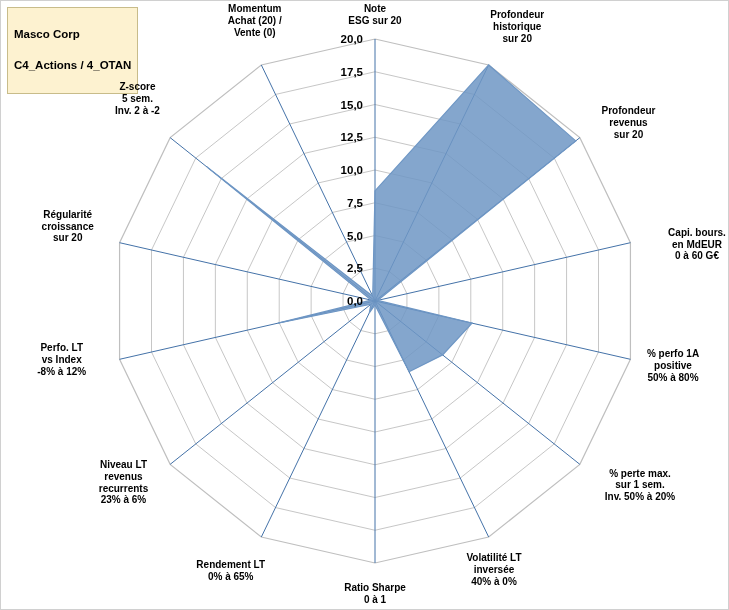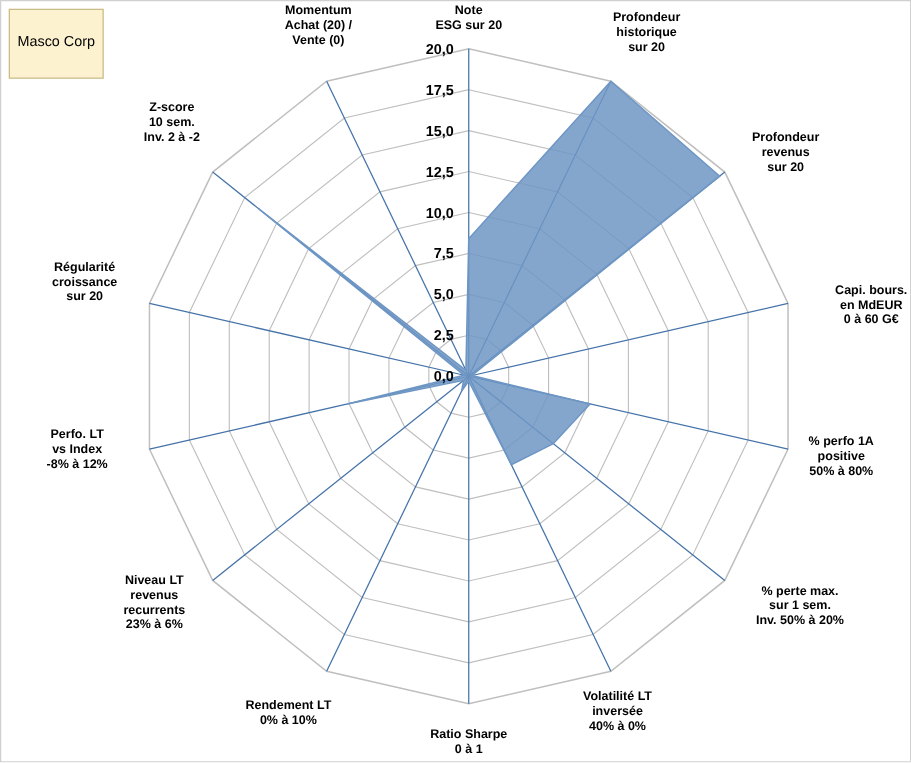--- a/index.html
+++ b/index.html
@@ -46,20 +46,21 @@
     position: absolute;
     left: 6px;
     top: 6px;
     background: #fdf2d0;
     border: 1px solid #c8bc8a;
     padding: 3px 6px 4px 6px;
     font-size: 11.5px;
     line-height: 1.35;
     color: #000000;
     white-space: pre-line;
+    font-weight: bold;
   }
 </style>
 </head>
 <body>
 
 <div id="chart-root">
 
   <svg id="radar" width="729" height="610">
       <polygon points="374.00,267.25 388.21,270.49 399.60,279.58 405.93,292.71 405.93,307.29 399.60,320.42 388.21,329.51 374.00,332.75 359.79,329.51 348.40,320.42 342.07,307.29 342.07,292.71 348.40,279.58 359.79,270.49" fill="none" stroke="#bfbfbf" stroke-width="0.9"></polygon>
       <polygon points="374.00,234.50 402.42,240.99 425.21,259.16 437.86,285.42 437.86,314.58 425.21,340.84 402.42,359.01 374.00,365.50 345.58,359.01 322.79,340.84 310.14,314.58 310.14,285.42 322.79,259.16 345.58,240.99" fill="none" stroke="#bfbfbf" stroke-width="0.9"></polygon>
@@ -90,20 +91,21 @@
       <text x="362" y="205.75" text-anchor="end" class="tick-label">7,5</text>
       <text x="362" y="173.00" text-anchor="end" class="tick-label">10,0</text>
       <text x="362" y="140.25" text-anchor="end" class="tick-label">12,5</text>
       <text x="362" y="107.50" text-anchor="end" class="tick-label">15,0</text>
       <text x="362" y="74.75" text-anchor="end" class="tick-label">17,5</text>
       <text x="362" y="42.00" text-anchor="end" class="tick-label">20,0</text>
     </svg>
 
   <div id="title-box">
     <div>Masco Corp</div>
+    <div>C4_Actions / 4_OTAN</div>
   </div>
 
   <div id="axis-labels">
       <div class="axis-label" style="width: 110px; left: 319px; top: 2px;">Note
 ESG sur 20</div>
       <div class="axis-label" style="width: 110px; left: 461.281px; top: 8.04034px;">Profondeur
 historique
 sur 20</div>
       <div class="axis-label" style="width: 110px; left: 572.531px; top: 104.405px;">Profondeur
 revenus
@@ -116,32 +118,32 @@
 50% à 80%</div>
       <div class="axis-label" style="width: 128px; left: 575px; top: 466.595px;">% perte max.
 sur 1 sem.
 Inv. 50% à 20%</div>
       <div class="axis-label" style="width: 110px; left: 438px; top: 550.96px;">Volatilité LT
 inversée
 40% à 0%</div>
       <div class="axis-label" style="width: 120px; left: 314px; top: 581px;">Ratio Sharpe
 0 à 1</div>
       <div class="axis-label" style="width: 120px; left: 169.719px; top: 557.96px;">Rendement LT
-0% à 10%</div>
+0% à 65%</div>
       <div class="axis-label" style="width: 110px; left: 67.4692px; top: 458.095px;">Niveau LT
 revenus
 recurrents
 23% à 6%</div>
       <div class="axis-label" style="width: 108px; left: 6.71932px; top: 341.136px; text-align: center;">Perfo. LT
 vs Index
 -8% à 12%</div>
       <div class="axis-label" style="width: 110px; left: 11.7193px; top: 207.864px; text-align: center;">Régularité
 croissance
 sur 20</div>
       <div class="axis-label" style="width: 104px; left: 84.4692px; top: 80.4047px;">Z-score
-10 sem.
+5 sem.
 Inv. 2 à -2</div>
       <div class="axis-label" style="width: 104px; left: 201.719px; top: 2px;">Momentum
 Achat (20) /
 Vente (0)</div>
     </div>
 
 </div>
 
 </body></html>

